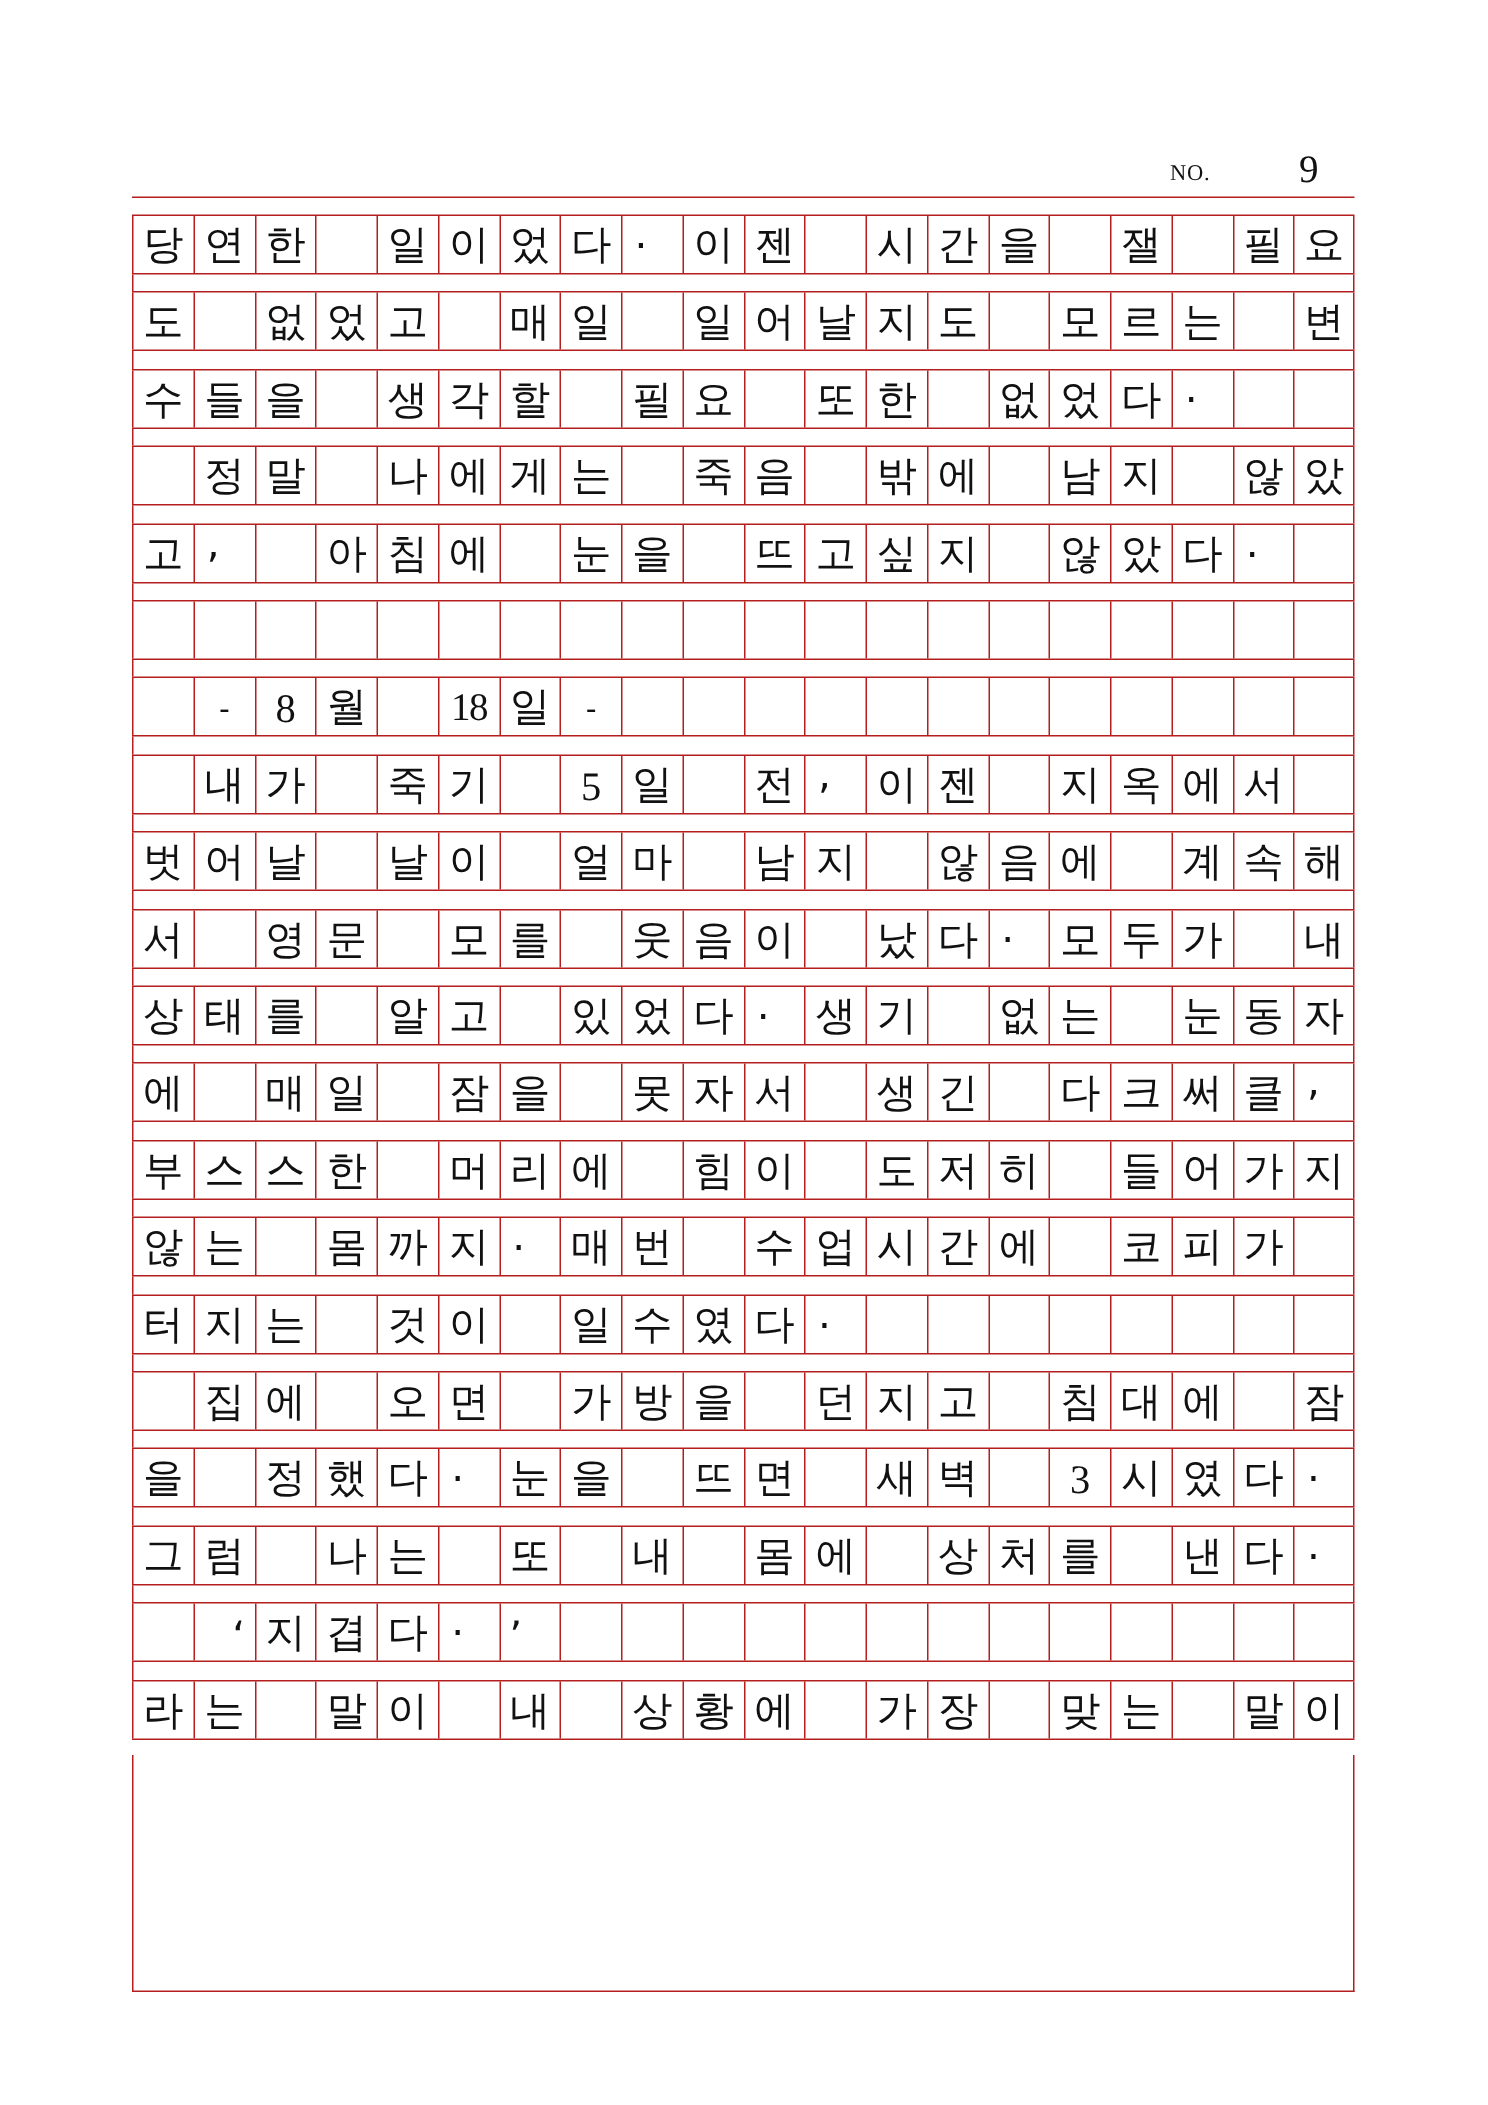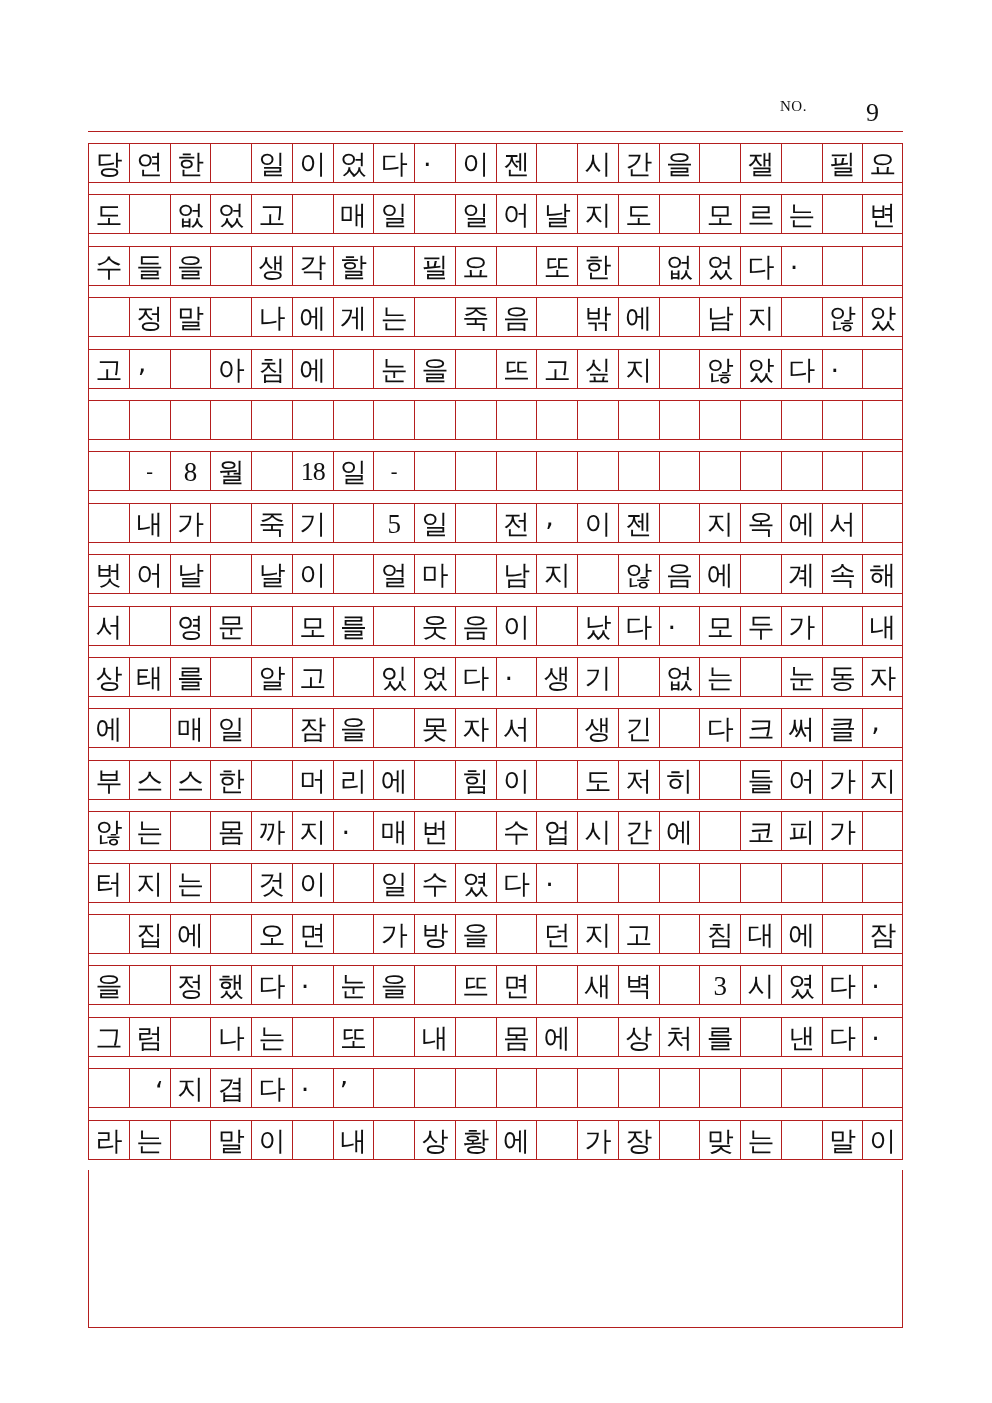--- a/index.html
+++ b/index.html
@@ -19,21 +19,21 @@
       position: absolute;
       left: 88px;
       top: 98px;
       width: 815px;
       height: 33px;
       border-bottom: 1px solid #b41e1e;
     }
     .page-no-label {
       position: absolute;
       left: 692px;
-      top: 0;
+      top: 10px;
       font-family: "Liberation Serif", "DejaVu Serif", serif;
       font-size: 15px;
       color: #111111;
       letter-spacing: 0.5px;
     }
     .page-no-value {
       position: absolute;
       left: 778px;
       top: 0px;
       font-family: "Liberation Serif", "DejaVu Serif", serif;

